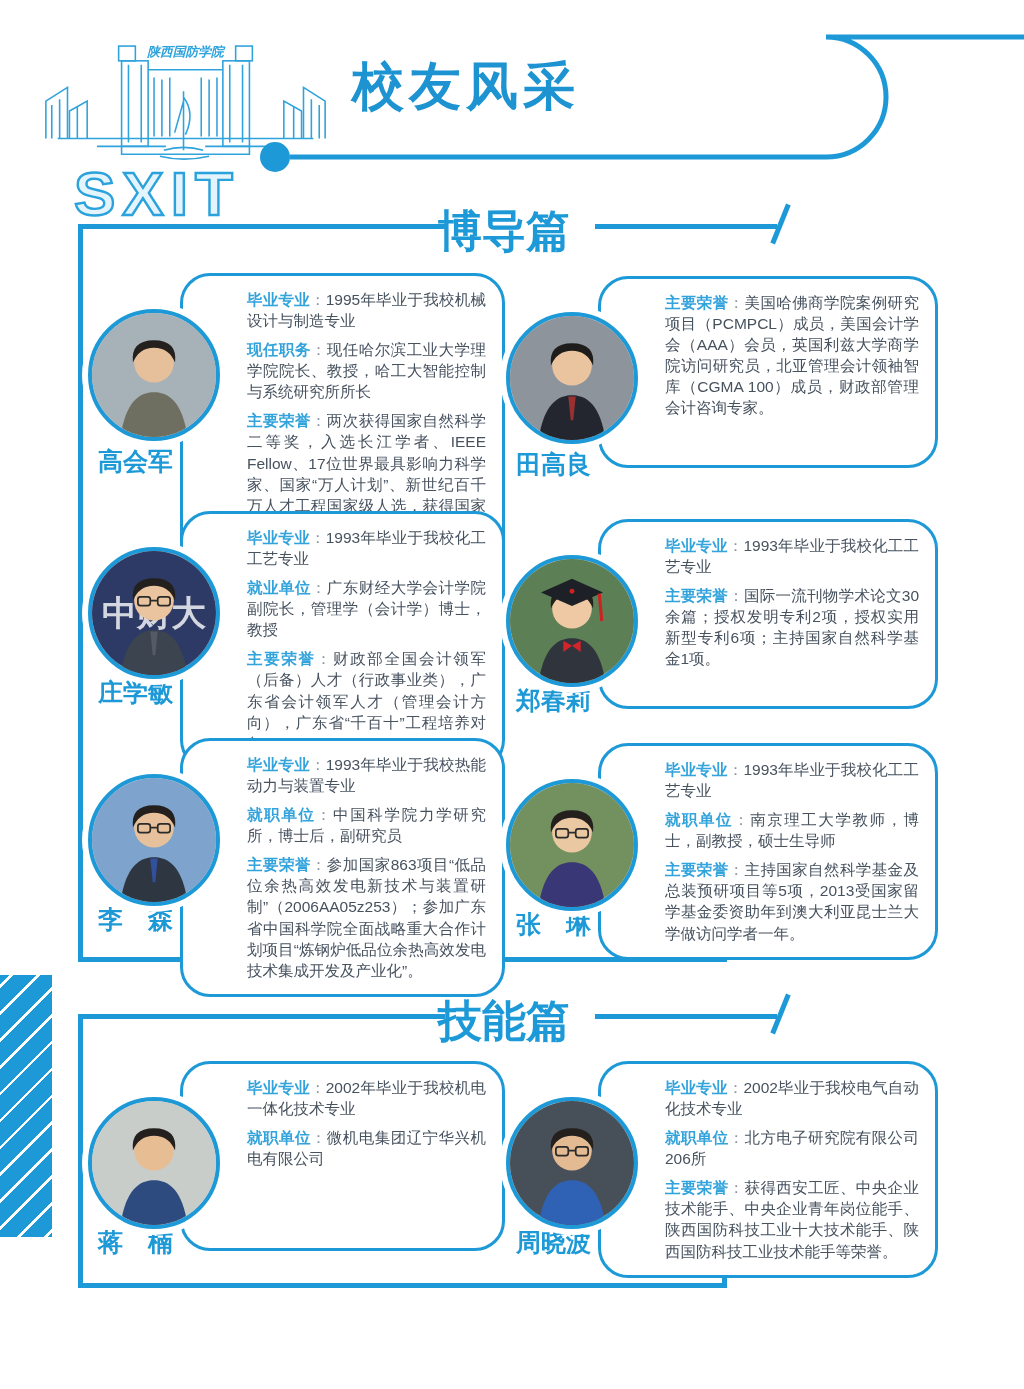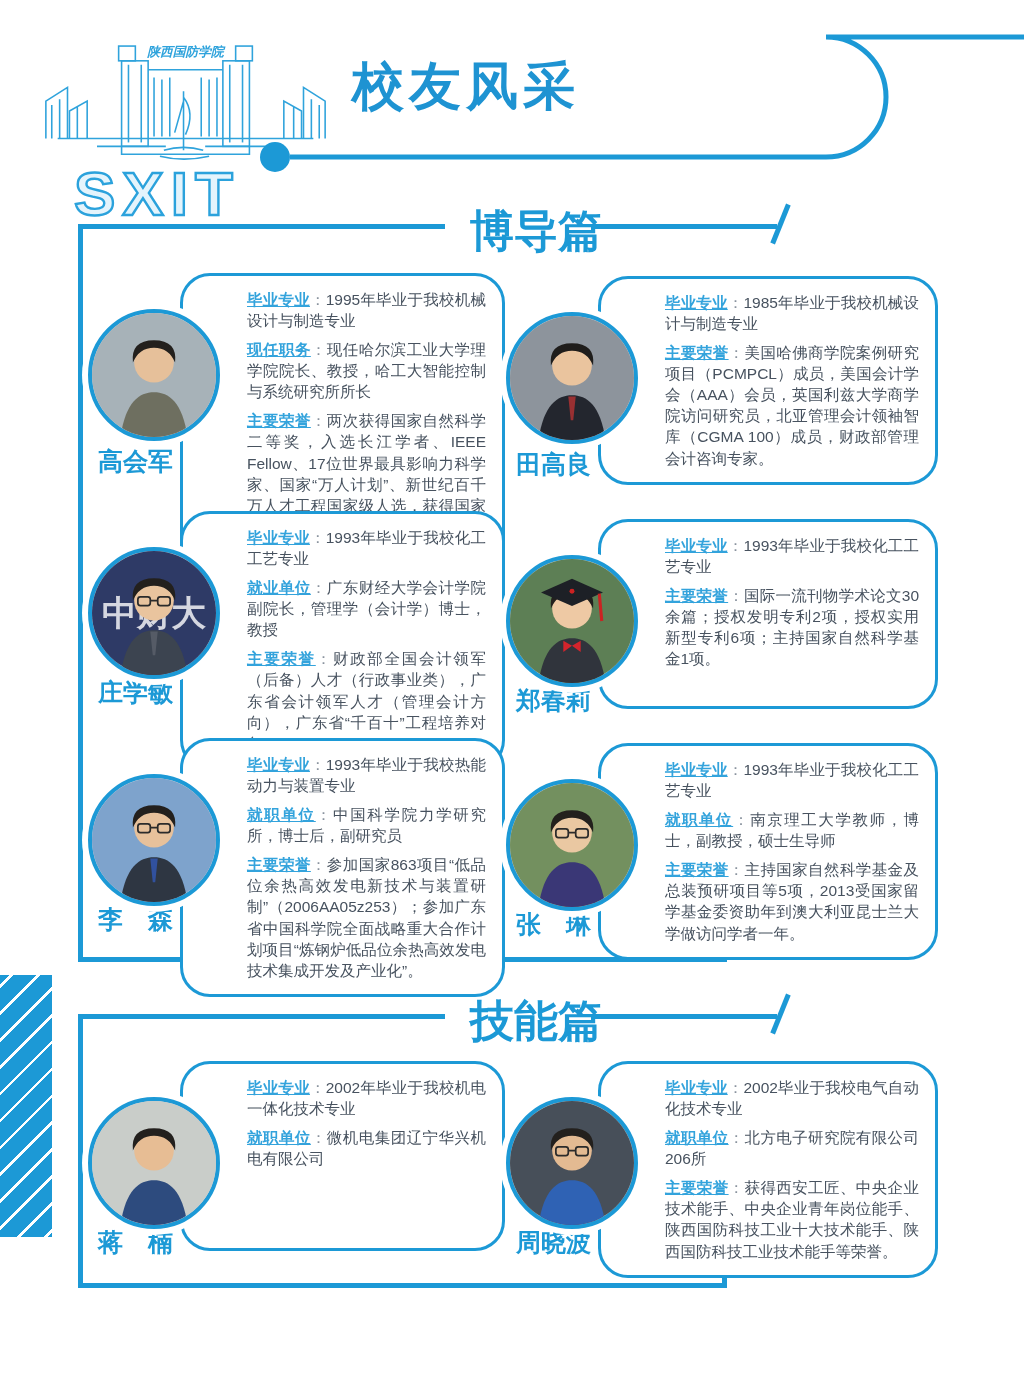--- a/index.html
+++ b/index.html
@@ -10,33 +10,33 @@
   .page-title{position:absolute;left:352px;top:52px;font-size:52px;font-weight:900;
               color:#1E93D2;letter-spacing:5px;white-space:nowrap;}
   .sxit{position:absolute;left:74px;top:158px;font-size:62px;font-weight:900;letter-spacing:7px;
         color:#e4f4fc;-webkit-text-stroke:2.4px #2BA2DC;white-space:nowrap;}
   .dot{position:absolute;left:260px;top:142px;width:30px;height:30px;border-radius:50%;background:#1C99D6;}
   .hook{position:absolute;left:0;top:0;width:1024px;height:200px;pointer-events:none;}
   
   .hline{position:absolute;height:5px;background:#1C99D6;}
   .vline{position:absolute;width:5px;background:#1C99D6;}
   .slash{position:absolute;width:5px;height:42px;background:#1C99D6;transform:rotate(22deg);}
-  .section-title{position:absolute;left:438px;width:164px;text-align:right;font-size:44px;
+  .section-title{position:absolute;left:438px;width:164px;text-align:left;font-size:44px;
                  font-weight:900;color:#1C99D6;white-space:nowrap;}
   .hatch{position:absolute;left:0;top:975px;width:52px;height:262px;
          background:repeating-linear-gradient(-45deg,rgba(28,153,214,0) 0 11px,#1C99D6 11px 19px),
                     repeating-linear-gradient(135deg,#1C99D6 0 7px,#ffffff 7px 9.5px);
          background-color:#1C99D6;}
   
   .card{position:absolute;}
   .bubble{margin-left:100px;background:#fff;border:3.5px solid #1C99D6;border-radius:30px;
           padding:13px 16px 13px 64px;box-sizing:border-box;}
   .field{margin:0 0 8px 0;font-size:15.5px;line-height:1.36;color:#47525F;text-align:justify;}
   .field:last-child{margin-bottom:0;}
-  .flabel{color:#33A3DC;font-weight:700;text-decoration:underline;}
+  .flabel{color:#33A3DC;font-weight:700;}
   .fcolon{color:#8a939e;}
   .photo{position:absolute;left:8px;top:36px;width:124px;height:124px;border-radius:50%;
          border:4.5px solid #1C99D6;box-shadow:0 0 0 6px #fff;overflow:hidden;background:#cfd6da;z-index:2;}
   .photo svg{display:block;width:100%;height:100%;}
   .pname{position:absolute;left:18px;top:165px;font-size:25px;font-weight:900;color:#1C99D6;white-space:nowrap;}
   .r1 .pname{top:172px;}
 </style>
 </head>
 <body>
 
@@ -118,21 +118,20 @@
           <line x1="72" y1="28" x2="74" y2="50" stroke="#cc2222" stroke-width="2.5"></line>
           <circle cx="50" cy="26" r="2" fill="#cc2222"></circle>
         </g>
       </svg>
     </div>
     <div class="pname">高会军</div>
   </div>
 
   <div class="card r1" style="left:498px;top:276px;width:440px;height:200px">
     <div class="bubble" style="min-height:192px">
-      <p class="field"><span class="flabel">毕业专业</span><span class="fcolon">：</span><span>1985年毕业于我校机械设计与制造专业</span></p>
       <p class="field"><span class="flabel">主要荣誉</span><span class="fcolon">：</span><span>美国哈佛商学院案例研究项目（PCMPCL）成员，美国会计学会（AAA）会员，英国利兹大学商学院访问研究员，北亚管理会计领袖智库（CGMA 100）成员，财政部管理会计咨询专家。</span></p>
     </div>
     <div class="photo" style="--bg: #8d949c; --shirt: #23262e; --skin: #eac49e; --hair: #1f1d1b;">
       <svg viewBox="0 0 100 100">
         <rect class="av-bg" width="100" height="100" style="fill:var(--bg)"></rect>
         <text class="av-bgtext" x="50" y="60" text-anchor="middle" font-size="28" font-weight="bold" fill="#fff" opacity="0.8"></text>
         <path class="av-torso" d="M50 64 C38 64 27 72 23 100 L77 100 C73 72 62 64 50 64" style="fill:var(--shirt)"></path>
         <path class="av-tie" d="M47 65 L53 65 L51 84 L49 84 Z" style="fill: rgb(153, 48, 50);"></path>
         <path class="av-bow" d="M43 66 L50 70 L57 66 L57 75 L50 70 L43 75 Z" fill="#d3242c" style="display: none;"></path>
         <circle class="av-head" cx="50" cy="40" r="16" style="fill:var(--skin)"></circle>

